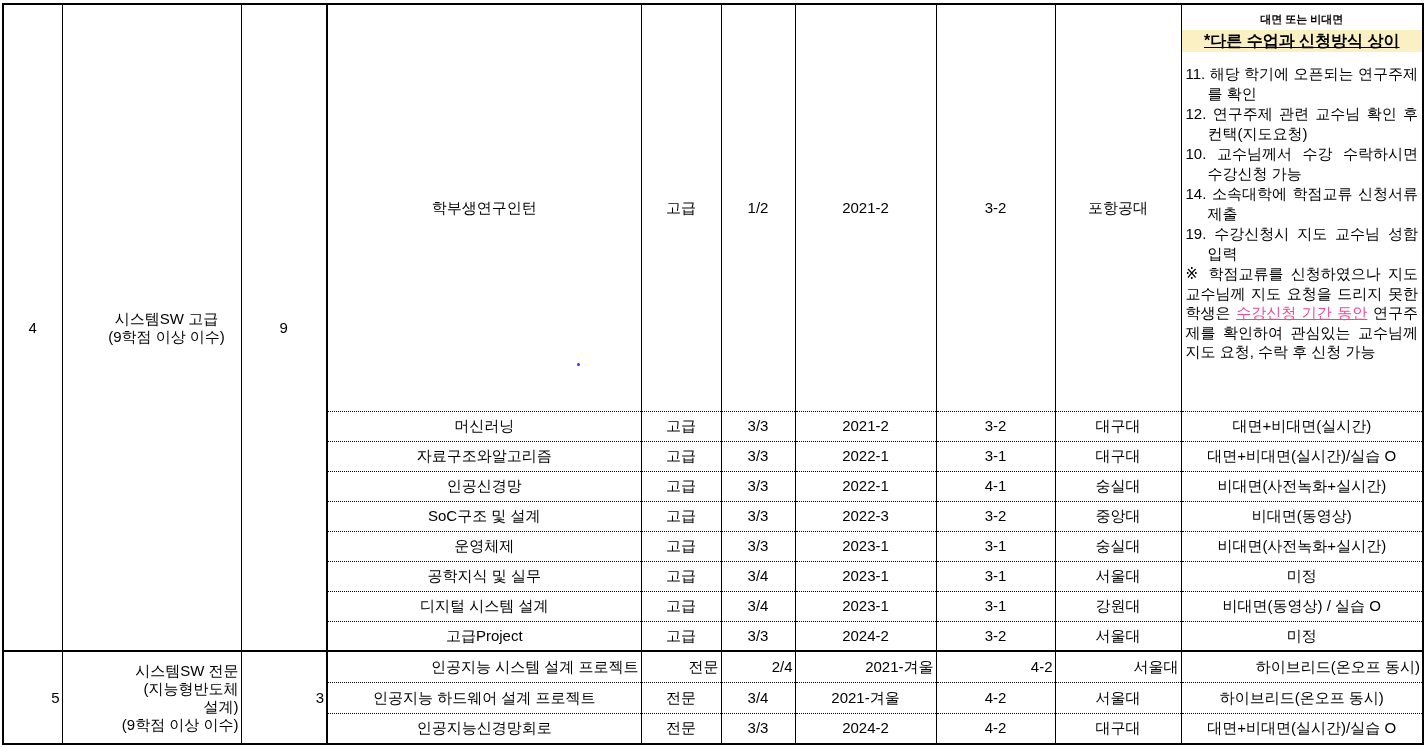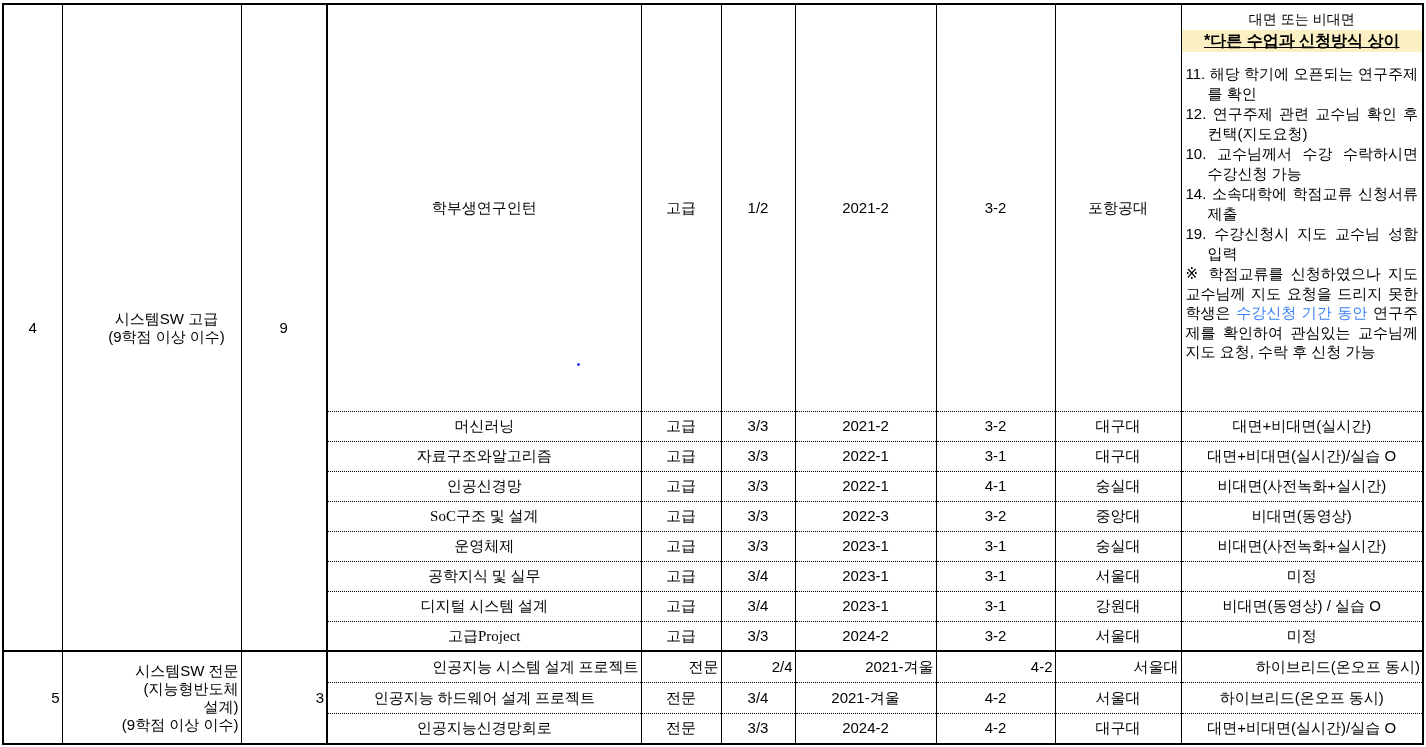--- a/index.html
+++ b/index.html
@@ -7,30 +7,30 @@
   .page{position:relative;width:1426px;height:747px;}
   table.course-table{border-collapse:collapse;table-layout:fixed;margin:3px 0 0 2px;
     border:2px solid #000;width:1422px;}
   td{padding:0 2px;text-align:center;vertical-align:middle;font-size:15px;line-height:1.2;
     border-left:1px solid #000;border-right:1px solid #000;overflow:hidden;}
   tr.big{height:407px;}
   tr.sub{height:30px;}
   tr.sub > td{border-top:1px dotted #000;}
   tr.gstart > td{border-top:2px solid #000;text-align:right;}
   tr.g5{height:31px;}
-  td.bl2{border-left:2px solid #000;font-family:Liberation Serif, serif;}
+  td.bl2{border-left:2px solid #000;}
   td.c-cat{white-space:pre-line;padding-left:32px;}
   td.cm{white-space:nowrap;}
   td.c-notes{vertical-align:top;text-align:justify;padding:3px 4px 0 4px;}
-  .nt{font-weight:normal;text-align:center;font-size:14px;line-height:22px;}
+  .nt{font-weight:bold;text-align:center;font-size:11px;line-height:22px;}
   .ns{font-weight:bold;text-align:center;font-size:16px;line-height:22px;
       text-decoration:underline;background:#fbf0c4;margin:0 -4px 12px -4px;}
   .ni{padding-left:22px;text-indent:-22px;line-height:20px;}
   .nw{line-height:19.5px;}
-  .blue{color:#3b82f6;}
+  .blue{color:#ec4899;text-decoration:underline;}
   .stray-dot{position:absolute;left:577px;top:360px;width:3px;height:3px;
       background:#3333ff;border-radius:50%;}
 </style>
 </head>
 <body>
 
 <div class="page">
 <table class="course-table">
   <colgroup>
     <col style="width:59px">

